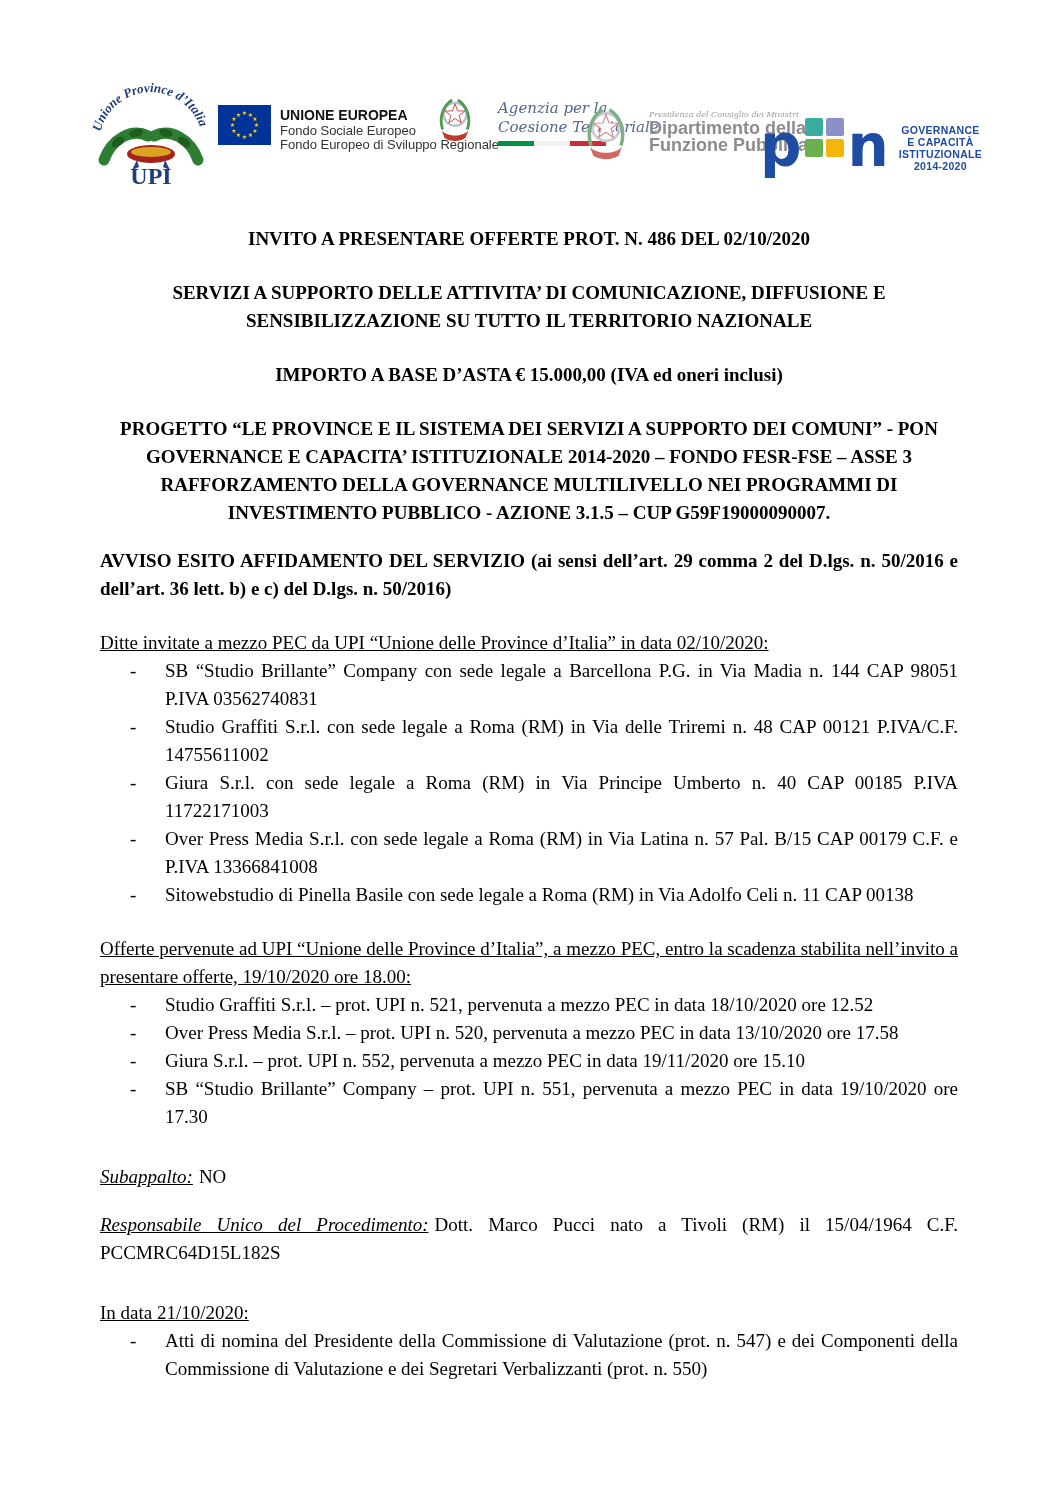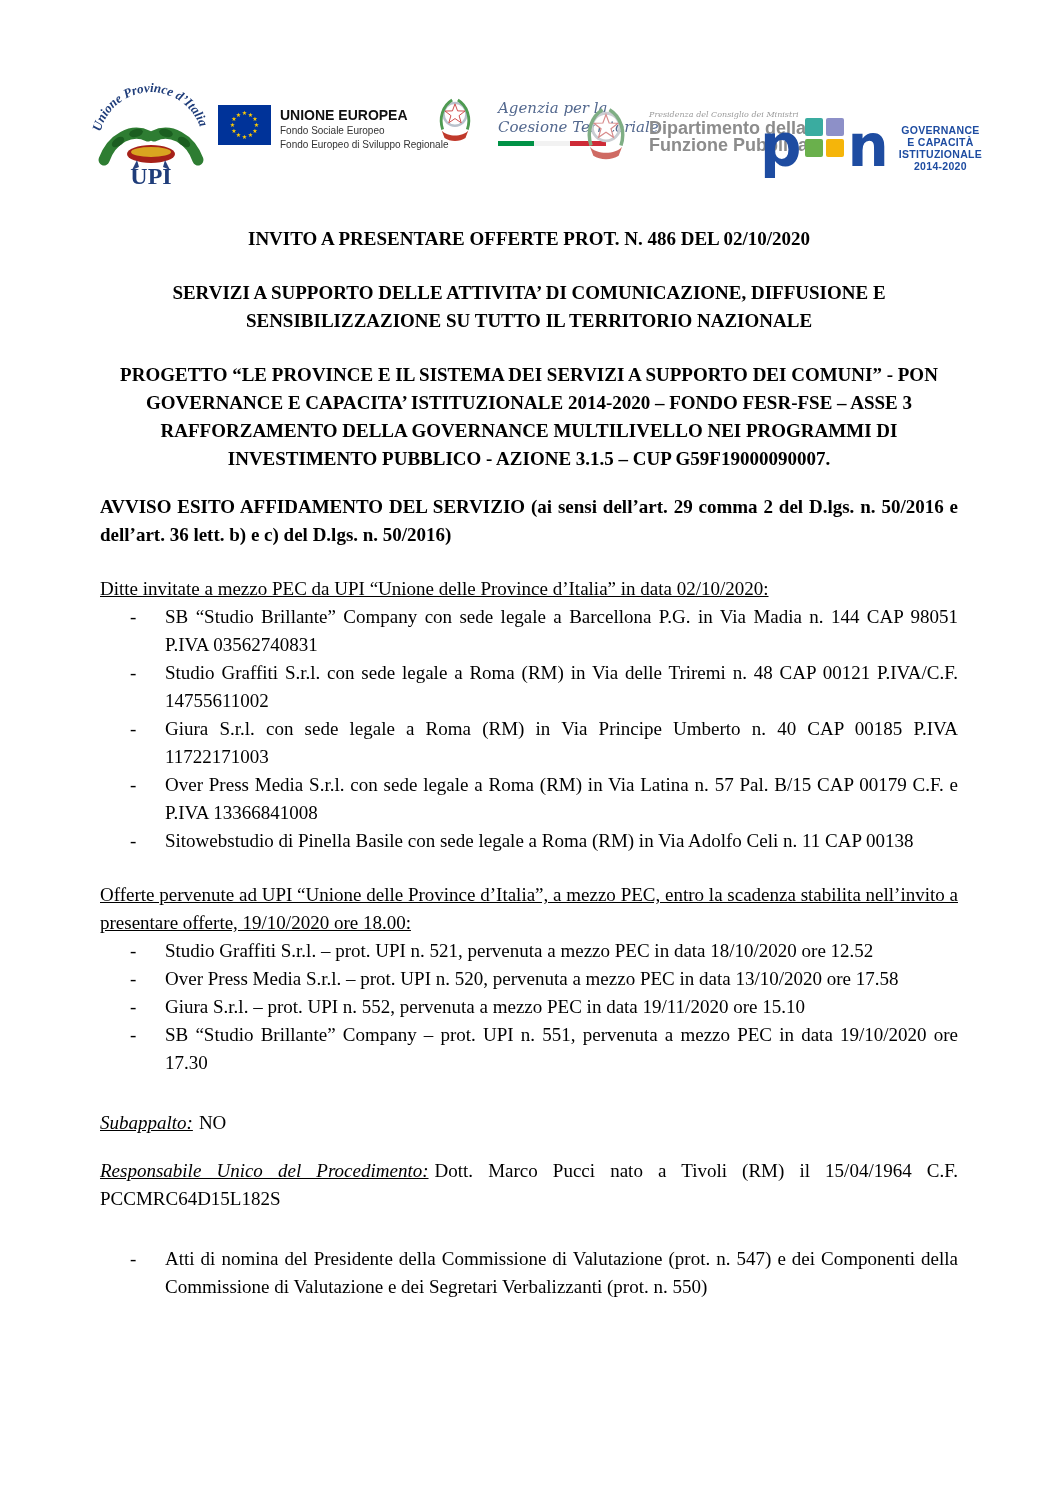--- a/index.html
+++ b/index.html
@@ -12,21 +12,21 @@
   .header { position:relative; height:205px; }
   .logo { position:absolute; }
   .upi-logo  { left:88px;  top:76px; }
   .eu-logo   { left:218px; top:105px; display:flex; gap:9px; align-items:flex-start; }
   .age-logo  { left:436px; top:94px; display:flex; gap:24px; align-items:flex-end; }
   .dip-logo  { left:583px; top:104px; display:flex; gap:20px; align-items:flex-start; }
   .pon-logo  { left:760px; top:118px; display:flex; gap:10px; align-items:flex-start; }
 
   .eu-text { font-family:"Liberation Sans", sans-serif; padding-top:2px; }
   .eu-title { font-size:14px; font-weight:bold; color:#111; line-height:17px; }
-  .eu-line  { font-size:10px; color:#333; line-height:14px; }
+  .eu-line  { font-size:13px; color:#333; line-height:14px; }
 
   .script { font-family:"DejaVu Serif", serif; font-style:italic; }
   .age-text { padding-top:4px; }
   .age-line { font-size:15px; color:#53688e; line-height:19px; }
   .tricolor { display:flex; width:108px; height:5px; margin-top:4px; }
   .tricolor .g { flex:1; background:#009246; }
   .tricolor .w { flex:1; background:#f2f2f2; }
   .tricolor .r { flex:1; background:#ce2b37; }
 
   .dip-text { font-family:"Liberation Sans", sans-serif; padding-top:6px; }
@@ -164,20 +164,21 @@
       </div>
     </div>
   </div>
 
   <div class="doc">
 
     <p class="para center bold">INVITO A PRESENTARE OFFERTE PROT. N. 486 DEL 02/10/2020</p>
 
     <p class="para center bold gap">SERVIZI A SUPPORTO DELLE ATTIVITA’ DI COMUNICAZIONE, DIFFUSIONE E SENSIBILIZZAZIONE SU TUTTO IL TERRITORIO NAZIONALE</p>
 
+    <p class="para center bold gap">IMPORTO A BASE D’ASTA € 15.000,00 (IVA ed oneri inclusi)</p>
 
     <p class="para center bold gap">PROGETTO “LE PROVINCE E IL SISTEMA DEI SERVIZI A SUPPORTO DEI COMUNI” - PON GOVERNANCE E CAPACITA’ ISTITUZIONALE 2014-2020 – FONDO FESR-FSE – ASSE 3 RAFFORZAMENTO DELLA GOVERNANCE MULTILIVELLO NEI PROGRAMMI DI INVESTIMENTO PUBBLICO - AZIONE 3.1.5 – CUP G59F19000090007.</p>
 
     <p class="para just bold gap">AVVISO ESITO AFFIDAMENTO DEL SERVIZIO (ai sensi dell’art. 29 comma 2 del D.lgs. n. 50/2016 e dell’art. 36 lett. b) e c) del D.lgs. n. 50/2016)</p>
 
     <div class="gap">
       <p class="para just">
         <span class="u">Ditte invitate a mezzo PEC da UPI “Unione delle Province d’Italia” in data 02/10/2020:</span>
       </p>
       <ul class="blist">
@@ -230,20 +231,23 @@
 
     <p class="para gap-lg">
       <span class="u label-gap">Subappalto:</span><span>NO</span>
     </p>
 
     <p class="para just gap-lg">
       <span class="u label-gap">Responsabile Unico del Procedimento:</span><span>Dott. Marco Pucci nato a Tivoli (RM) il 15/04/1964 C.F. PCCMRC64D15L182S</span>
     </p>
 
     <div class="gap-lg">
+      <p class="para">
+        <span class="u">In data 21/10/2020:</span>
+      </p>
       <ul class="blist">
         <li class="bullet">
           <span class="dash">-</span>
           <span class="btext">Atti di nomina del Presidente della Commissione di Valutazione (prot. n. 547) e dei Componenti della Commissione di Valutazione e dei Segretari Verbalizzanti (prot. n. 550)</span>
         </li>
       </ul>
     </div>
 
   </div>
 </div>

